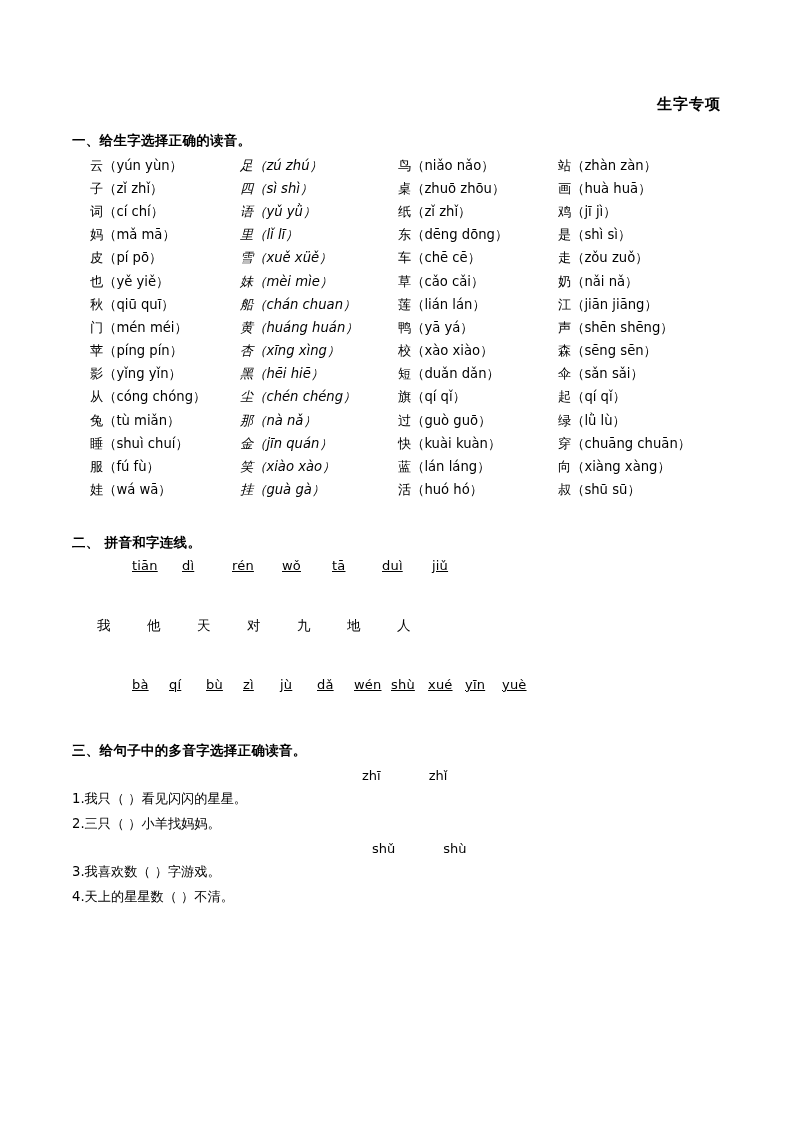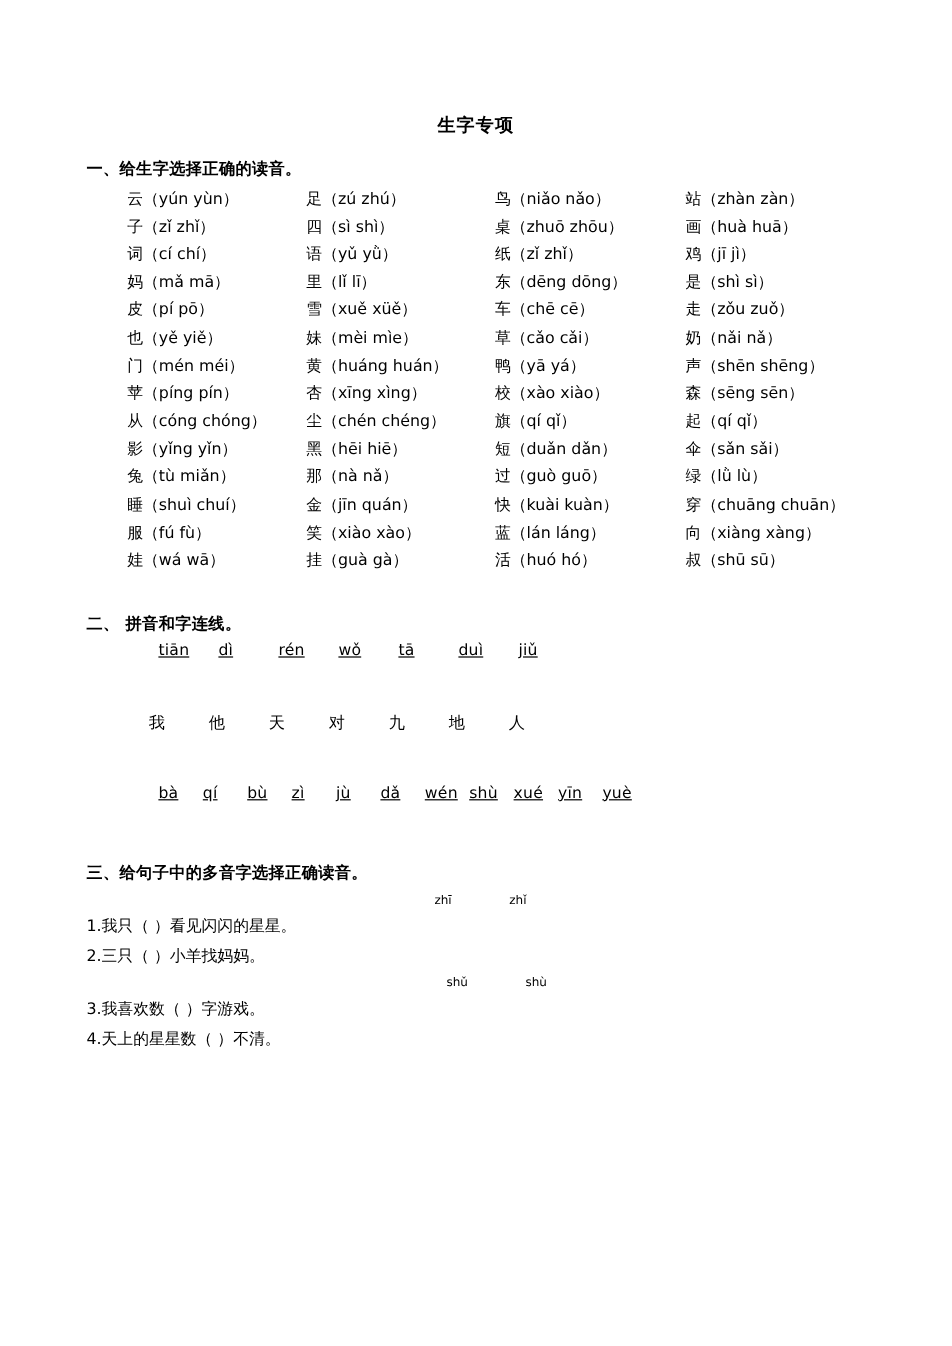--- a/index.html
+++ b/index.html
@@ -16,79 +16,79 @@
     overflow: hidden;
   }
   .page {
     position: relative;
     width: 793px;
     height: 1122px;
     box-sizing: border-box;
     padding: 0 72px;
   }
   .doc-title {
-    text-align: center;
+    text-align: right;
     font-size: 15px;
     font-weight: bold;
     font-family: "DejaVu Sans", "Liberation Sans", sans-serif;
     margin-top: 95px;
     margin-bottom: 0;
     letter-spacing: 1px;
   }
   .section-head {
     font-size: 13.5px;
     font-weight: bold;
     font-family: "DejaVu Sans", "Liberation Sans", sans-serif;
     margin-top: 32px;
     margin-bottom: 2px;
     letter-spacing: 0.3px;
   }
   .sec1-head { margin-top: 18px; }
   
   table.choice-grid {
     border-collapse: collapse;
-    margin-left: 34px;
+    margin-left: 18px;
     margin-top: 4px;
   }
   table.choice-grid td {
     font-size: 13.2px;
     padding: 2.6px 0;
     white-space: nowrap;
     font-family: "DejaVu Sans", "Liberation Sans", sans-serif;
     vertical-align: baseline;
   }
   table.choice-grid td.c0 { width: 150px; }
-  table.choice-grid td.c1 { width: 158px; }
+  table.choice-grid td.c1 { width: 158px; font-style: italic; }
   table.choice-grid td.c2 { width: 160px; }
   table.choice-grid td.c3 { width: 150px; }
   
   .match-block { margin-top: 6px; }
   .pinyin-row {
     font-size: 13px;
     font-family: "DejaVu Sans", "Liberation Sans", sans-serif;
     margin-left: 60px;
     letter-spacing: 0.2px;
   }
   .pinyin-row span { display: inline-block; text-decoration: underline; }
   .row-a span { width: 50px; text-align: left; }
   .char-row {
     font-size: 13.5px;
     font-family: "DejaVu Sans", "Liberation Sans", sans-serif;
-    margin-left: 52px;
+    margin-left: 25px;
   }
   .row-a-chars { margin-top: 44px; }
   .row-a-chars span { display: inline-block; width: 50px; text-align: left; }
   .row-b { margin-top: 42px; }
   .row-b span { display: inline-block; width: 37px; text-align: left; }
   .row-b-chars { margin-top: 50px; }
   .row-b-chars span { display: inline-block; width: 37px; text-align: left; }
   
   .sec3-head { margin-top: 50px; }
   .tone-pair {
-    font-size: 10px;
+    font-size: 13px;
     font-family: "DejaVu Sans", "Liberation Sans", sans-serif;
     margin-top: 8px;
   }
   .tone-pair .opt1 { margin-left: 290px; }
   .tone-pair .opt2 { margin-left: 48px; }
   .tone-pair-2 .opt1 { margin-left: 300px; }
   .q-line {
     font-size: 13.2px;
     font-family: "DejaVu Sans", "Liberation Sans", sans-serif;
     margin-top: 7px;
@@ -135,42 +135,48 @@
         <td class="c2">车（chē cē）</td>
         <td class="c3">走（zǒu zuǒ）</td>
       </tr>
       <tr>
         <td class="c0">也（yě yiě）</td>
         <td class="c1">妹（mèi mìe）</td>
         <td class="c2">草（cǎo cǎi）</td>
         <td class="c3">奶（nǎi nǎ）</td>
       </tr>
       <tr>
+        <td class="c0">秋（qiū quī）</td>
+        <td class="c1">船（chán chuan）</td>
+        <td class="c2">莲（lián lán）</td>
+        <td class="c3">江（jiān jiāng）</td>
+      </tr>
+      <tr>
         <td class="c0">门（mén méi）</td>
         <td class="c1">黄（huáng huán）</td>
         <td class="c2">鸭（yā yá）</td>
         <td class="c3">声（shēn shēng）</td>
       </tr>
       <tr>
         <td class="c0">苹（píng pín）</td>
         <td class="c1">杏（xīng xìng）</td>
         <td class="c2">校（xào xiào）</td>
         <td class="c3">森（sēng sēn）</td>
       </tr>
       <tr>
+        <td class="c0">影（yǐng yǐn）</td>
+        <td class="c1">黑（hēi hiē）</td>
+        <td class="c2">短（duǎn dǎn）</td>
+        <td class="c3">伞（sǎn sǎi）</td>
+      </tr>
+      <tr>
         <td class="c0">从（cóng chóng）</td>
         <td class="c1">尘（chén chéng）</td>
         <td class="c2">旗（qí qǐ）</td>
         <td class="c3">起（qí qǐ）</td>
-      </tr>
-      <tr>
-        <td class="c0">影（yǐng yǐn）</td>
-        <td class="c1">黑（hēi hiē）</td>
-        <td class="c2">短（duǎn dǎn）</td>
-        <td class="c3">伞（sǎn sǎi）</td>
       </tr>
       <tr>
         <td class="c0">兔（tù miǎn）</td>
         <td class="c1">那（nà nǎ）</td>
         <td class="c2">过（guò guō）</td>
         <td class="c3">绿（lǜ lù）</td>
       </tr>
       <tr>
         <td class="c0">睡（shuì chuí）</td>
         <td class="c1">金（jīn quán）</td>

